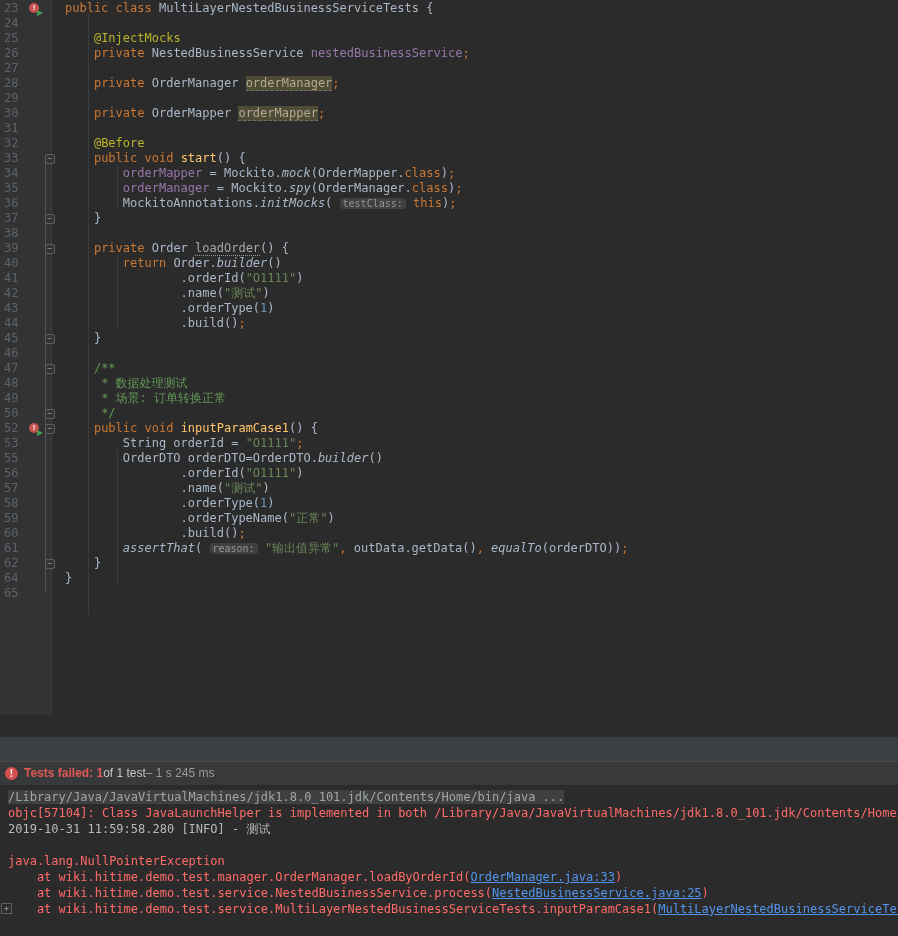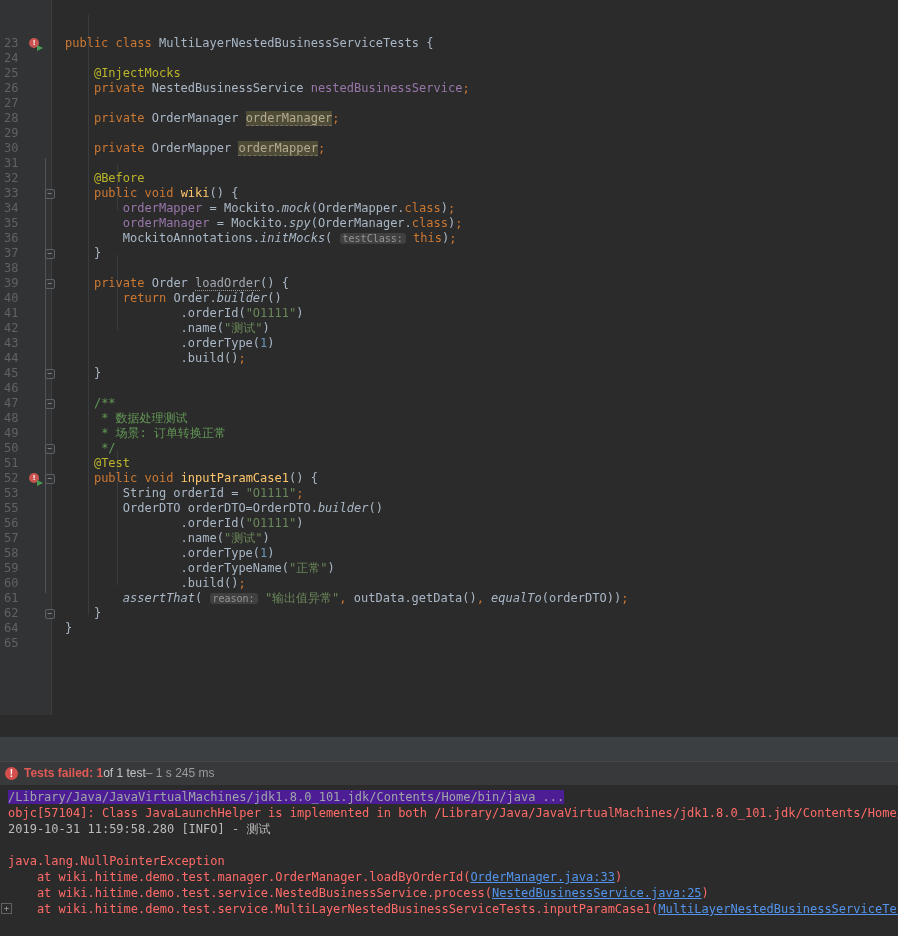--- a/index.html
+++ b/index.html
@@ -3,21 +3,21 @@
 <meta charset="utf-8">
 <style>
   html,body{margin:0;padding:0;background:#2b2b2b;}
   .screen{position:relative;width:898px;height:936px;overflow:hidden;background:#2b2b2b;
           font-family:"DejaVu Sans Mono",monospace;}
   
   .editor{position:relative;width:898px;height:715px;background:#2b2b2b;overflow:hidden;}
   .gutter-bg{position:absolute;left:0;top:0;bottom:0;width:51px;background:#313335;border-right:1px solid #3c3e40;}
   .fold-vline{position:absolute;left:45px;top:158px;width:1px;height:435px;background:#515456;}
   .guide{position:absolute;width:1px;background:#3a3d3f;}
-  #editor-lines{position:absolute;left:0;top:1px;right:0;margin-top:35px;}
+  #editor-lines{position:absolute;left:0;top:1px;right:0;}
   .eline{display:flex;height:15px;line-height:15px;font-size:12px;}
   .ln{width:24px;padding-left:4px;color:#606366;flex:0 0 auto;}
   .icon-slot{width:15px;flex:0 0 auto;position:relative;}
   .fold-slot{width:13px;flex:0 0 auto;position:relative;}
   .code{padding-left:9px;white-space:pre;color:#a9b7c6;flex:1 1 auto;overflow:hidden;}
   .run-err{position:absolute;left:1px;top:2px;width:12px;height:12px;}
   .run-err .ball{position:absolute;left:0;top:0;width:10px;height:10px;border-radius:50%;background:#c75450;
                  color:#ffffff;font:bold 8px/10px "Liberation Sans",sans-serif;text-align:center;}
   .run-err .play{position:absolute;right:-2px;bottom:-1px;width:0;height:0;border-style:solid;
                  border-width:3px 0 3px 6px;border-color:transparent transparent transparent #499c54;}
@@ -43,21 +43,21 @@
   .t-fail{color:#e05a55;font-weight:bold;}
   .t-plain{color:#c5c5c5;}
   .t-dim{color:#9b9b9b;}
   
   .console{position:absolute;top:785px;left:0;width:898px;height:151px;background:#2b2b2b;overflow:hidden;}
   #console-lines{position:absolute;left:8px;top:4px;right:0;}
   .cline{height:16px;line-height:16px;font-size:12px;white-space:pre;overflow:hidden;}
   .c-out{color:#bbbbbb;}
   .c-err{color:#ff6b68;}
   .c-link{color:#5394ec;text-decoration:underline;cursor:pointer;}
-  .c-hl{color:#a0a6a9;background:#4c1d95;}
+  .c-hl{color:#a0a6a9;background:#404040;}
   .console-fold{position:absolute;left:1px;top:118px;width:9px;height:9px;border:1px solid #5e6163;
                 color:#9da0a2;font-size:9px;line-height:8px;text-align:center;background:#2b2b2b;}
 </style>
 </head>
 <body>
 
 <div class="screen">
 
   <div class="editor">
     <div class="gutter-bg"></div>
@@ -131,21 +131,21 @@
           <span class="icon-slot"></span>
           <span class="fold-slot"></span>
           <span class="code">    <span class="an">@Before</span></span>
         </div>
         <div class="eline">
           <span class="ln">33</span>
           <span class="icon-slot"></span>
           <span class="fold-slot">
             <span class="fm">−</span>
           </span>
-          <span class="code">    <span class="kw">public void</span><span class="df"> </span><span class="md">wiki</span><span class="df">() {</span></span>
+          <span class="code">    <span class="kw">public void</span><span class="df"> </span><span class="md">start</span><span class="df">() {</span></span>
         </div>
         <div class="eline">
           <span class="ln">34</span>
           <span class="icon-slot"></span>
           <span class="fold-slot"></span>
           <span class="code">        <span class="fd">orderMapper</span><span class="df"> = Mockito.</span><span class="it">mock</span><span class="df">(OrderMapper.</span><span class="kw">class</span><span class="df">)</span><span class="kw">;</span></span>
         </div>
         <div class="eline">
           <span class="ln">35</span>
           <span class="icon-slot"></span>
@@ -244,26 +244,20 @@
           <span class="fold-slot"></span>
           <span class="code">    <span class="cm"> * 场景: 订单转换正常</span></span>
         </div>
         <div class="eline">
           <span class="ln">50</span>
           <span class="icon-slot"></span>
           <span class="fold-slot">
             <span class="fm">−</span>
           </span>
           <span class="code">    <span class="cm"> */</span></span>
-        </div>
-        <div class="eline">
-          <span class="ln">51</span>
-          <span class="icon-slot"></span>
-          <span class="fold-slot"></span>
-          <span class="code">    <span class="an">@Test</span></span>
         </div>
         <div class="eline">
           <span class="ln">52</span>
           <span class="icon-slot">
             <span class="run-err">
               <span class="ball">!</span>
               <span class="play"></span>
             </span>
           </span>
           <span class="fold-slot">

